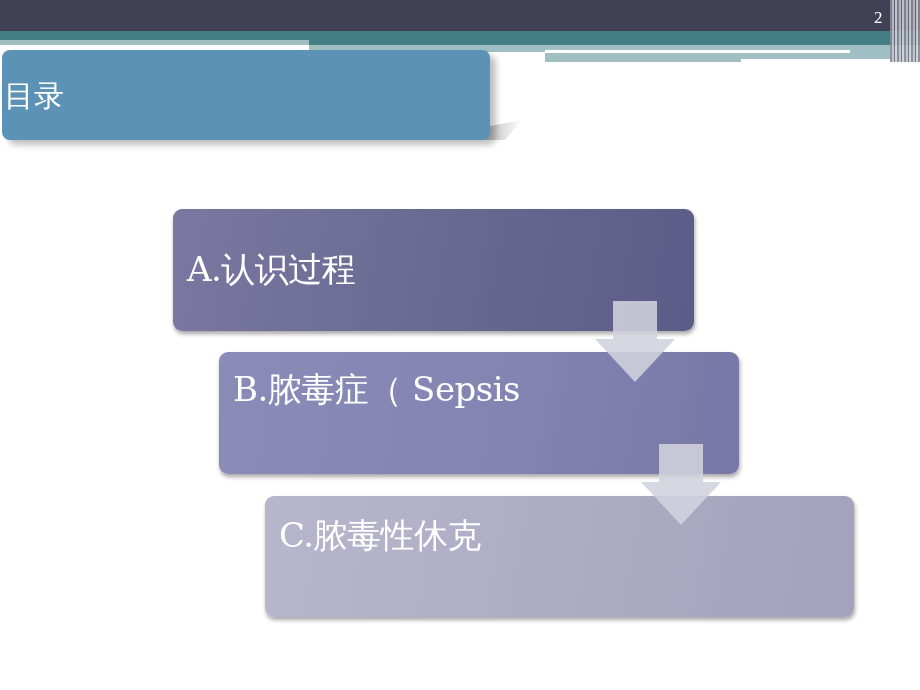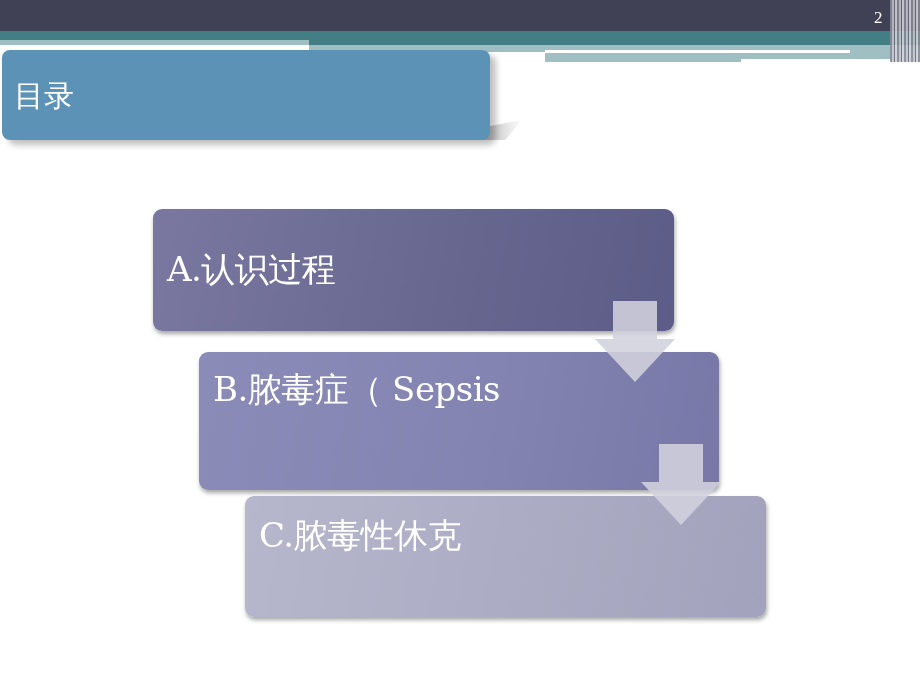--- a/index.html
+++ b/index.html
@@ -12,25 +12,25 @@
   .band3{position:absolute;left:545px;top:45px;width:375px;height:17px;background:#a0bfc2;}
   .band3-white{position:absolute;left:545px;top:50px;width:305px;height:3px;background:#ffffff;}
   .band3-white2{position:absolute;left:741px;top:59px;width:150px;height:3px;background:#ffffff;}
   .stripes{position:absolute;left:890px;top:0;width:30px;height:62px;
     background:repeating-linear-gradient(90deg,#8a8a98 0px,#8a8a98 2px,#c8c8d0 2px,#c8c8d0 4px,#6a6a7a 4px,#6a6a7a 5px,#d8d8dc 5px,#d8d8dc 7px);opacity:0.85;}
   .pagenum{position:absolute;left:874px;top:8px;font-size:17px;color:#ffffff;font-family:"Liberation Serif","DejaVu Serif",serif;}
   .title-box{position:absolute;left:2px;top:50px;width:488px;height:90px;background:#5b92b5;border-radius:8px;
     box-shadow:6px 5px 6px rgba(0,0,0,0.25);}
   .title-shadow-tail{position:absolute;left:480px;top:120px;width:42px;height:20px;
     background:linear-gradient(90deg,rgba(120,120,120,0.55),rgba(180,180,180,0.0));clip-path:polygon(0 40%,100% 0,60% 100%,0 100%);}
-  .title-text{position:absolute;left:14px;top:76px;font-size:30px;color:#ffffff;font-family:"DejaVu Sans","Liberation Sans",sans-serif;}
-  .box{position:absolute;border-radius:9px;box-shadow:1px 3px 4px rgba(0,0,0,0.35);color:#ffffff;}
+  .title-text{position:absolute;left:4px;top:76px;font-size:30px;color:#ffffff;font-family:"DejaVu Sans","Liberation Sans",sans-serif;}
+  .box{position:absolute;border-radius:9px;box-shadow:1px 3px 4px rgba(0,0,0,0.35);color:#ffffff;margin-left:20px;}
   .box-a{left:153px;top:209px;width:521px;height:122px;background:linear-gradient(100deg,#7a78a0 0%,#66668f 60%,#5c5c88 100%);}
-  .box-b{left:199px;top:352px;width:520px;height:138px;background:linear-gradient(100deg,#8b8bb8 0%,#8484b2 55%,#7878a8 100%);}
-  .box-c{left:245px;top:496px;width:521px;height:121px;background:linear-gradient(100deg,#b6b6cc 0%,#ababc4 55%,#a2a2bc 100%);}
+  .box-b{left:199px;top:352px;width:520px;height:122px;background:linear-gradient(100deg,#8b8bb8 0%,#8484b2 55%,#7878a8 100%);}
+  .box-c{left:245px;top:496px;width:589px;height:121px;background:linear-gradient(100deg,#b6b6cc 0%,#ababc4 55%,#a2a2bc 100%);}
   .box-text{position:absolute;left:14px;font-size:34px;line-height:41px;letter-spacing:-0.5px;}
   .box-a .box-text{top:40px;}
   .box-b .box-text{top:17px;}
   .box-c .box-text{top:19px;}
   .arrow{position:absolute;}
   .arrow .shaft{position:absolute;background:rgba(210,210,222,0.88);}
   .arrow .head{position:absolute;width:0;height:0;border-left:40px solid transparent;border-right:40px solid transparent;border-top:43px solid rgba(210,210,222,0.88);}
   .arrow-ab{left:595px;top:301px;width:80px;height:80px;}
   .arrow-ab .shaft{left:18px;top:0;width:44px;height:38px;}
   .arrow-ab .head{left:0;top:38px;}

